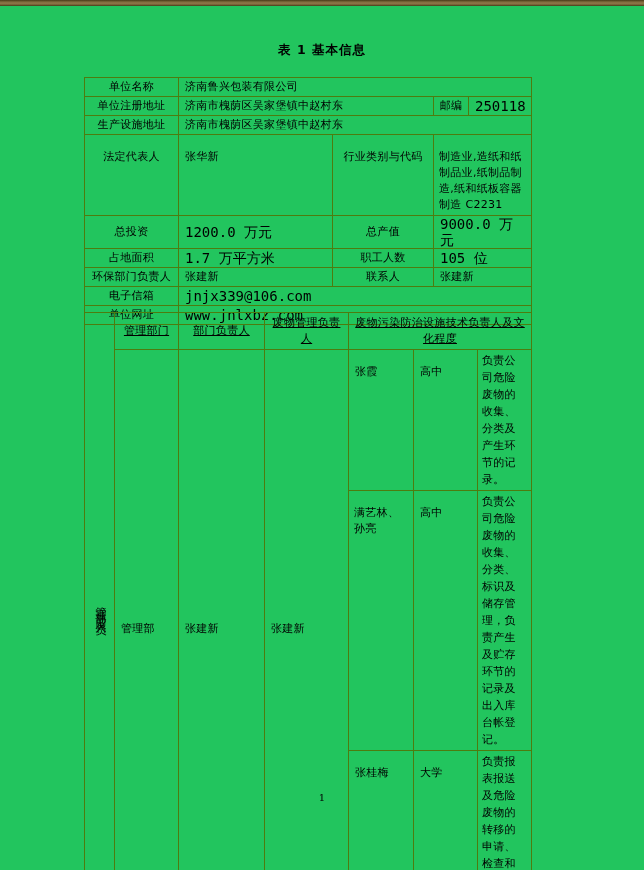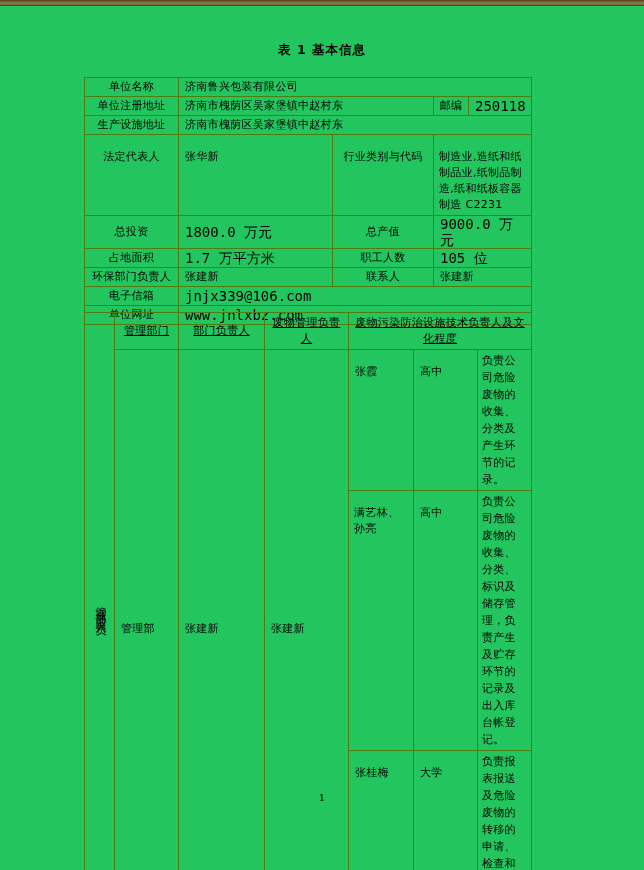--- a/index.html
+++ b/index.html
@@ -61,21 +61,21 @@
       <td class="val" colspan="4">济南市槐荫区吴家堡镇中赵村东</td>
     </tr>
     <tr class="h64">
       <td class="lab topalign">法定代表人</td>
       <td class="val topalign">张华新</td>
       <td class="lab topalign">行业类别与代码</td>
       <td class="val topalign wrapv" colspan="2">制造业,造纸和纸制品业,纸制品制造,纸和纸板容器制造 C2231</td>
     </tr>
     <tr class="h19">
       <td class="lab">总投资</td>
-      <td class="val mono">1800.0 万元</td>
+      <td class="val mono">1200.0 万元</td>
       <td class="lab">总产值</td>
       <td class="val mono" colspan="2">9000.0 万元</td>
     </tr>
     <tr class="h19">
       <td class="lab">占地面积</td>
       <td class="val mono">1.7 万平方米</td>
       <td class="lab">职工人数</td>
       <td class="val mono" colspan="2">105 位</td>
     </tr>
     <tr class="h19">

